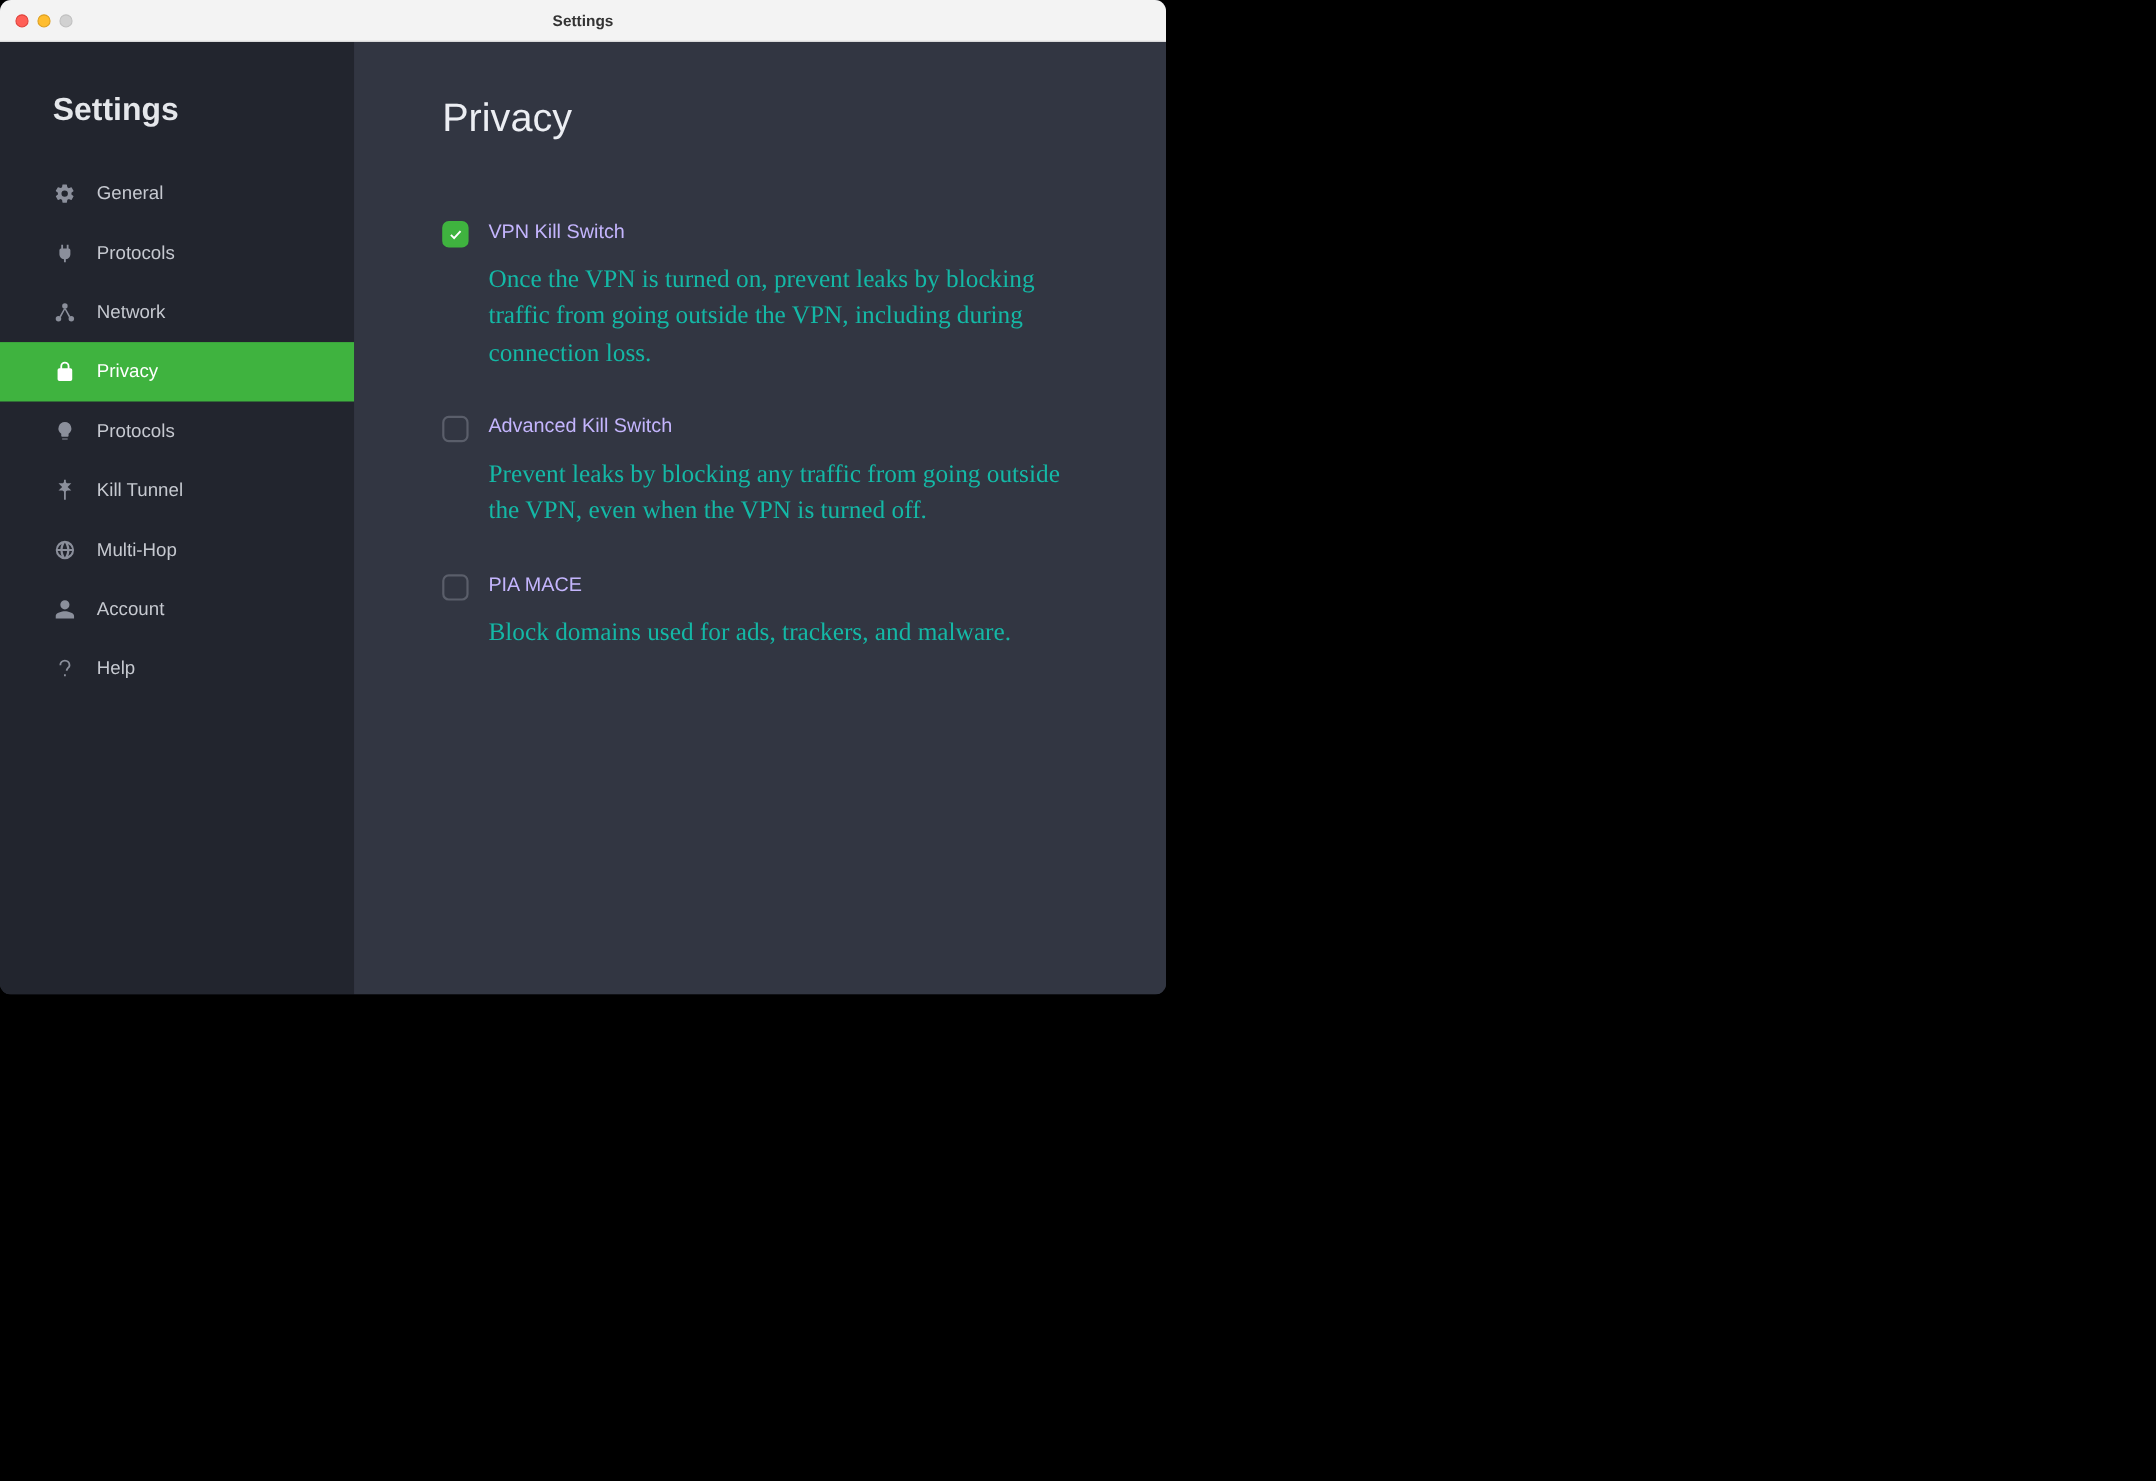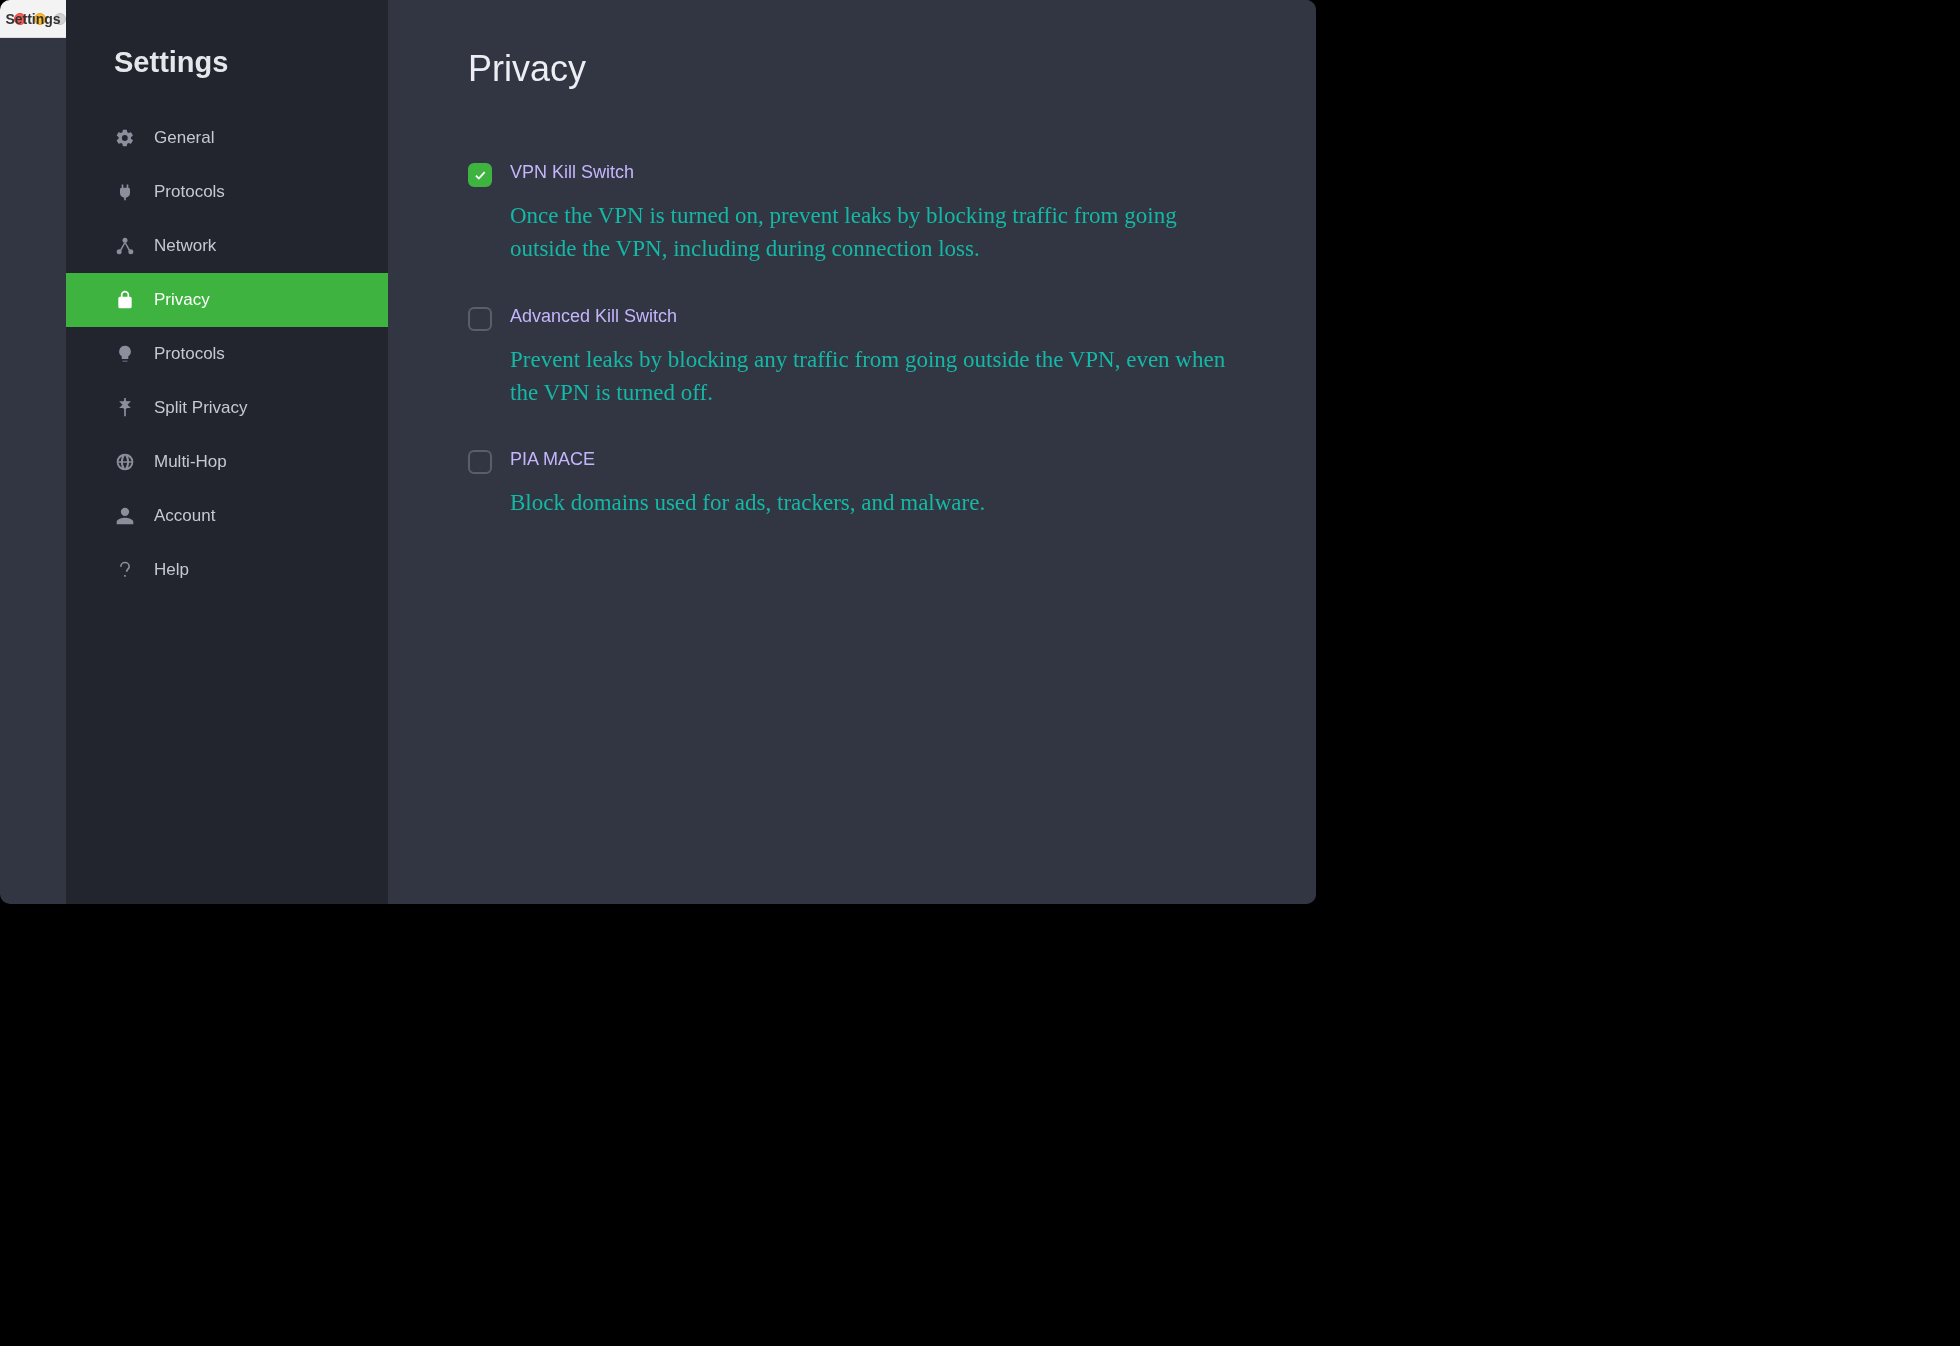--- a/index.html
+++ b/index.html
@@ -5,27 +5,27 @@
     * { margin: 0; padding: 0; box-sizing: border-box; }
     body {
       background: #000;
       font-family: -apple-system, BlinkMacSystemFont, "Segoe UI", Helvetica, Arial, sans-serif;
       width: 1316px;
       height: 904px;
       overflow: hidden;
     }
 
     .window {
-      width: 1316px;
+      width: 1060px;
       height: 904px;
       background: #323642;
       border-radius: 10px;
       overflow: hidden;
       display: flex;
-      flex-direction: row;
+      flex-direction: column;
     }
 
     .titlebar {
       height: 38px;
       background: #f3f3f3;
       border-bottom: 1px solid #dcdcdc;
       display: flex;
       align-items: center;
       position: relative;
     }
@@ -235,21 +235,21 @@
           </span>
           <span>Protocols</span>
         </li>
 
         <li class="nav-item">
           <span class="nav-icon">
             <svg viewBox="0 0 24 24">
                 <path d="M11 22v-8c0-1.1-.9-2-2-2H5l4-4-4-4h4c1.1 0 2-.9 2-2V0h2v2c0 1.1.9 2 2 2h4l-4 4 4 4h-4c-1.1 0-2 .9-2 2v8h-2z"></path>
               </svg>
           </span>
-          <span>Split Privacy</span>
+          <span>Kill Tunnel</span>
         </li>
 
         <li class="nav-item">
           <span class="nav-icon">
             <svg viewBox="0 0 24 24">
                 <path d="M12 2a10 10 0 1 0 10 10A10 10 0 0 0 12 2zm7.93 9h-3.02a15.6 15.6 0 0 0-1.38-5.59A8.03 8.03 0 0 1 19.93 11zM12 4c.9 1.36 2.1 3.77 2.46 7H9.54C9.9 7.77 11.1 5.36 12 4zM4.07 13h3.02a15.6 15.6 0 0 0 1.38 5.59A8.03 8.03 0 0 1 4.07 13zm3.02-2H4.07a8.03 8.03 0 0 1 4.4-5.59A15.6 15.6 0 0 0 7.09 11zM12 20c-.9-1.36-2.1-3.77-2.46-7h4.92C14.1 16.23 12.9 18.64 12 20zm3.53-1.41A15.6 15.6 0 0 0 16.91 13h3.02a8.03 8.03 0 0 1-4.4 5.59z"></path>
               </svg>
           </span>
           <span>Multi-Hop</span>
         </li>

